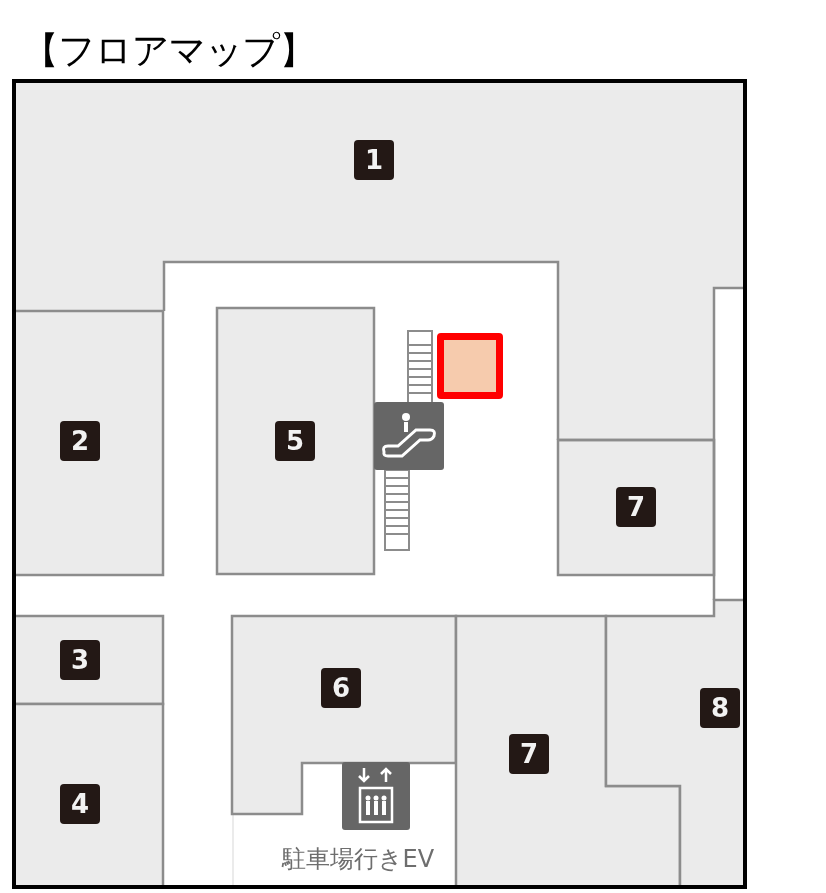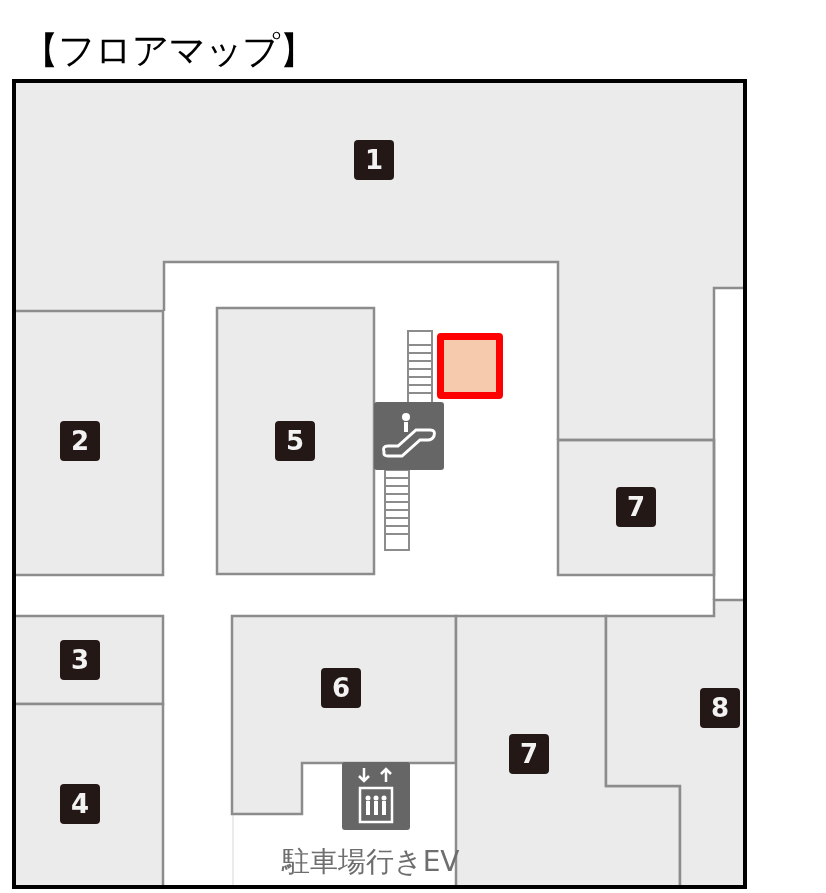--- a/index.html
+++ b/index.html
@@ -11,21 +11,21 @@
   }
   .map { position: absolute; left: 0; top: 0; width: 826px; height: 893px; }
   .badge {
     position: absolute; width: 40px; height: 40px; border-radius: 4px;
     background: #231815; color: #f2f2f2;
     font-family: "DejaVu Sans", sans-serif; font-weight: bold; font-size: 26px;
     display: flex; align-items: center; justify-content: center; line-height: 1;
   }
   .ev-label {
     position: absolute; left: 282px; top: 843px;
-    font-family: "DejaVu Sans", sans-serif; font-size: 28px; color: #6e6e6e;
+    font-family: "DejaVu Sans", sans-serif; font-size: 24px; color: #6e6e6e;
     letter-spacing: 0px; white-space: nowrap;
   }
   .icon-box { position: absolute; }
   .highlight {
     position: absolute; left: 437px; top: 333px; width: 52px; height: 52px;
     border: 7px solid #ff0000; border-radius: 4px; background: #f6cbad;
   }
 </style>
 </head>
 <body>

